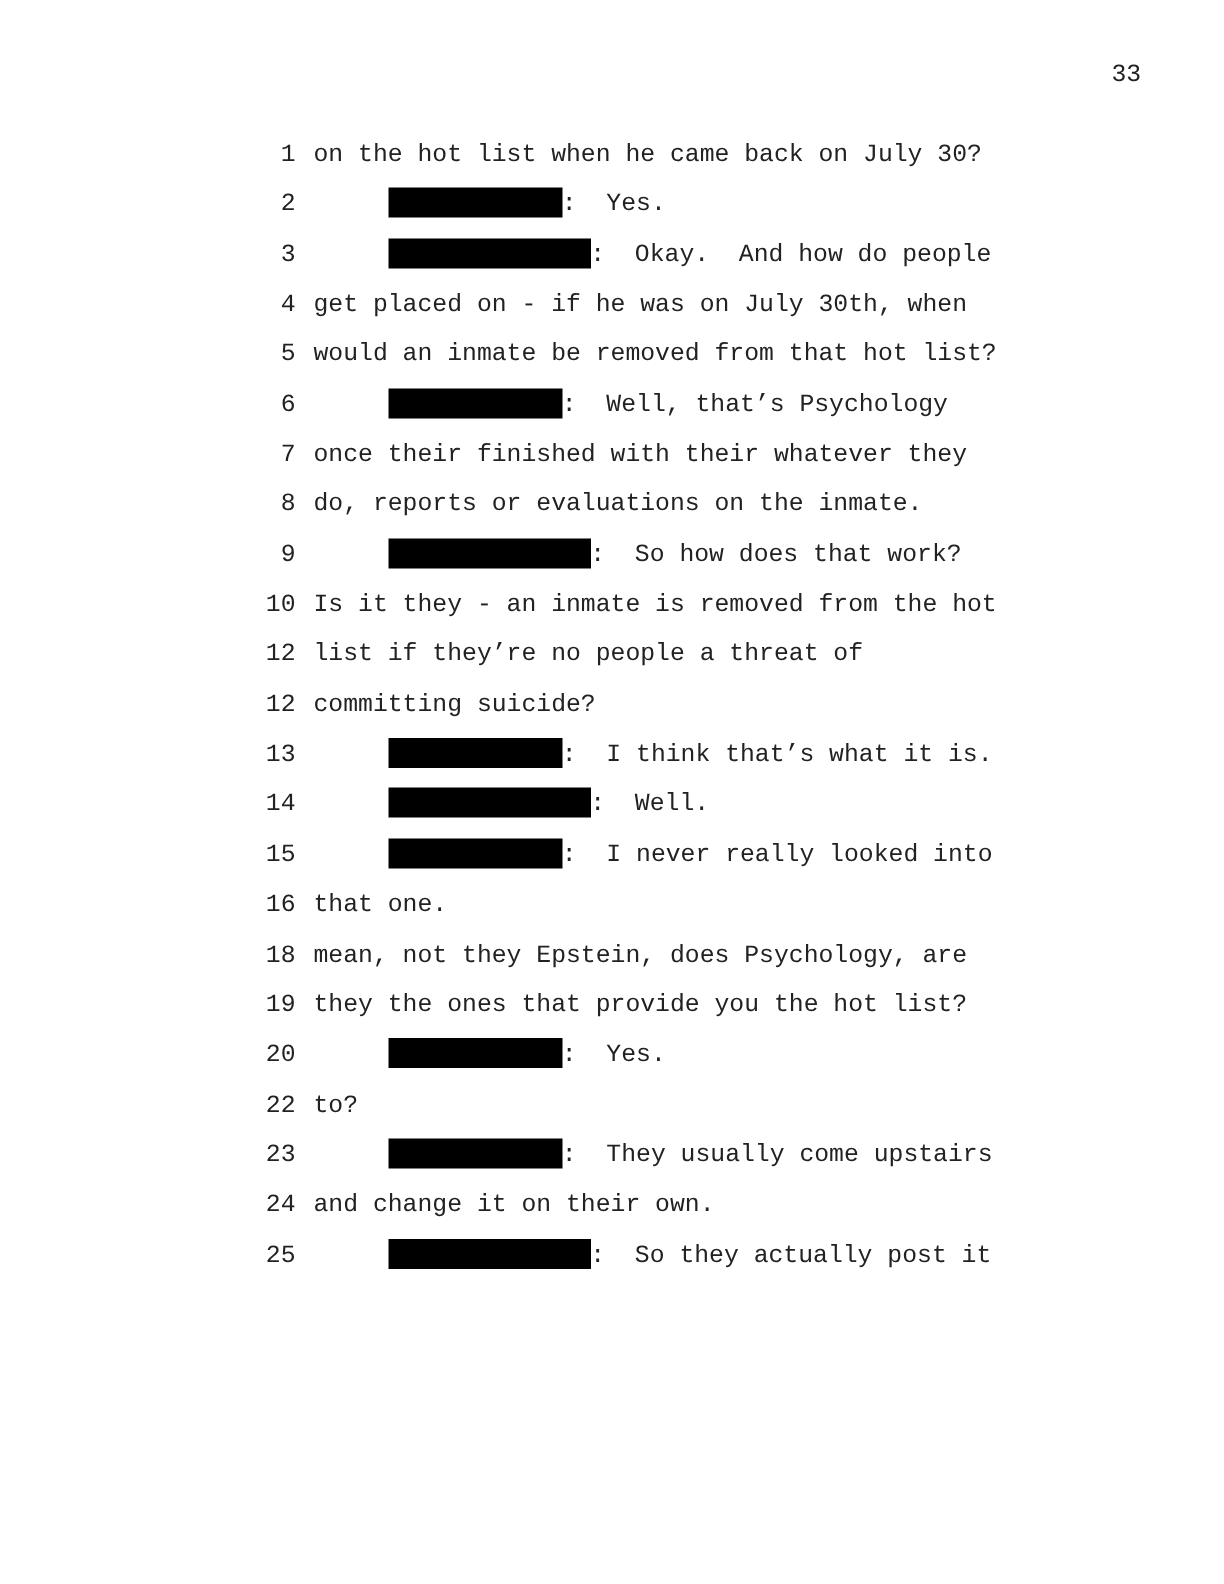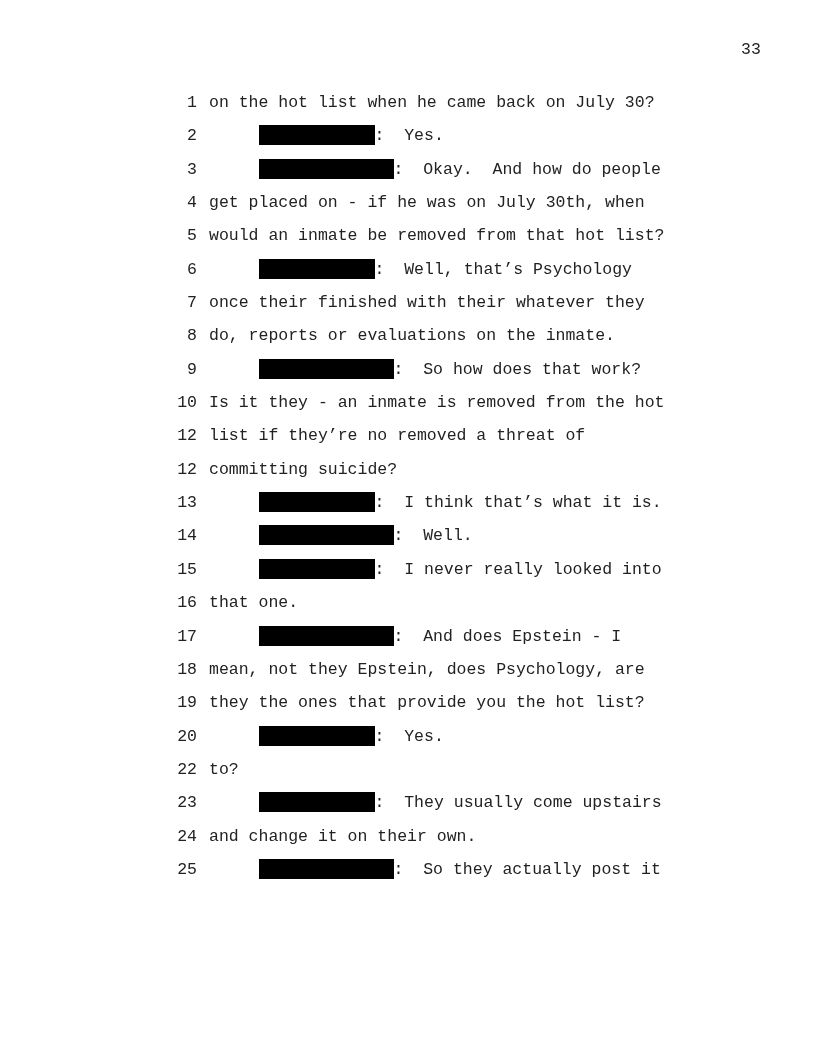--- a/index.html
+++ b/index.html
@@ -63,27 +63,26 @@
       <div class="line"><span class="num">1</span><span class="content"><span>on the hot list when he came back on July 30?</span></span></div>
       <div class="line"><span class="num">2</span><span class="content">     <span class="redaction short"></span><span>:  Yes.</span></span></div>
       <div class="line"><span class="num">3</span><span class="content">     <span class="redaction long"></span><span>:  Okay.  And how do people</span></span></div>
       <div class="line"><span class="num">4</span><span class="content"><span>get placed on - if he was on July 30th, when</span></span></div>
       <div class="line"><span class="num">5</span><span class="content"><span>would an inmate be removed from that hot list?</span></span></div>
       <div class="line"><span class="num">6</span><span class="content">     <span class="redaction short"></span><span>:  Well, that’s Psychology</span></span></div>
       <div class="line"><span class="num">7</span><span class="content"><span>once their finished with their whatever they</span></span></div>
       <div class="line"><span class="num">8</span><span class="content"><span>do, reports or evaluations on the inmate.</span></span></div>
       <div class="line"><span class="num">9</span><span class="content">     <span class="redaction long"></span><span>:  So how does that work?</span></span></div>
       <div class="line"><span class="num">10</span><span class="content"><span>Is it they - an inmate is removed from the hot</span></span></div>
-      <div class="line"><span class="num">12</span><span class="content"><span>list if they’re no removed a threat of</span></span></div>
+      <div class="line"><span class="num">12</span><span class="content"><span>list if they’re no people a threat of</span></span></div>
       <div class="line"><span class="num">12</span><span class="content"><span>committing suicide?</span></span></div>
       <div class="line"><span class="num">13</span><span class="content">     <span class="redaction short"></span><span>:  I think that’s what it is.</span></span></div>
       <div class="line"><span class="num">14</span><span class="content">     <span class="redaction long"></span><span>:  Well.</span></span></div>
       <div class="line"><span class="num">15</span><span class="content">     <span class="redaction short"></span><span>:  I never really looked into</span></span></div>
       <div class="line"><span class="num">16</span><span class="content"><span>that one.</span></span></div>
-      <div class="line"><span class="num">17</span><span class="content">     <span class="redaction long"></span><span>:  And does Epstein - I</span></span></div>
       <div class="line"><span class="num">18</span><span class="content"><span>mean, not they Epstein, does Psychology, are</span></span></div>
       <div class="line"><span class="num">19</span><span class="content"><span>they the ones that provide you the hot list?</span></span></div>
       <div class="line"><span class="num">20</span><span class="content">     <span class="redaction short"></span><span>:  Yes.</span></span></div>
       <div class="line"><span class="num">22</span><span class="content"><span>to?</span></span></div>
       <div class="line"><span class="num">23</span><span class="content">     <span class="redaction short"></span><span>:  They usually come upstairs</span></span></div>
       <div class="line"><span class="num">24</span><span class="content"><span>and change it on their own.</span></span></div>
       <div class="line"><span class="num">25</span><span class="content">     <span class="redaction long"></span><span>:  So they actually post it</span></span></div>
     </div>
 </div>
 

